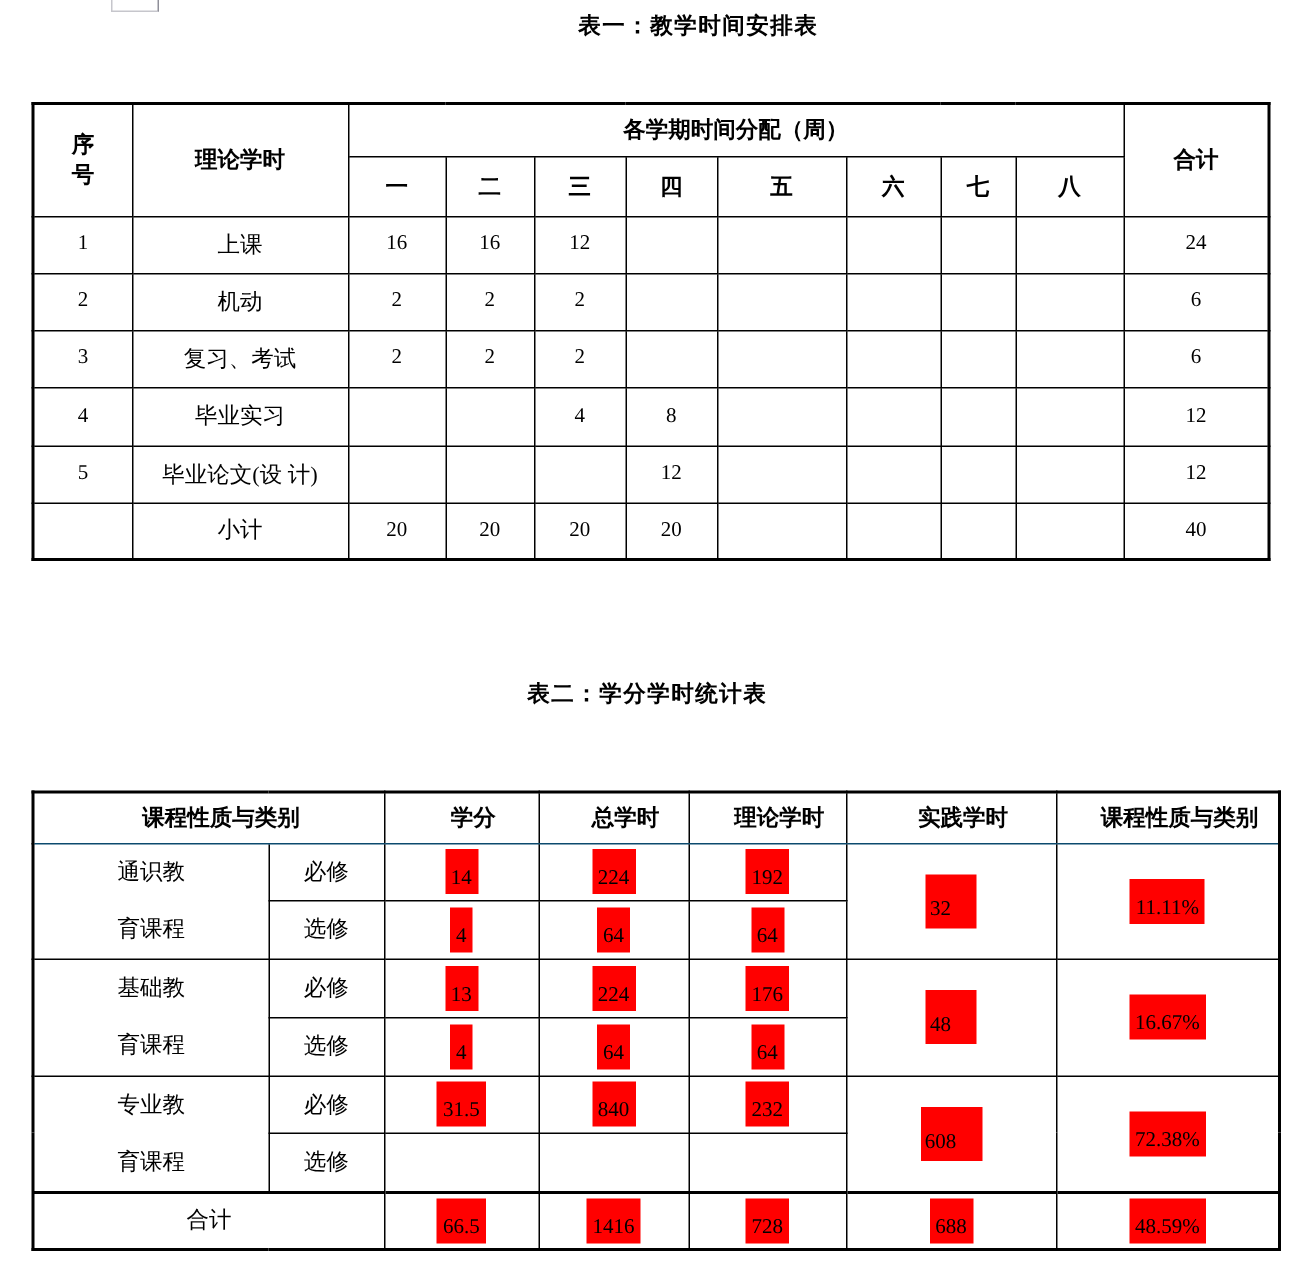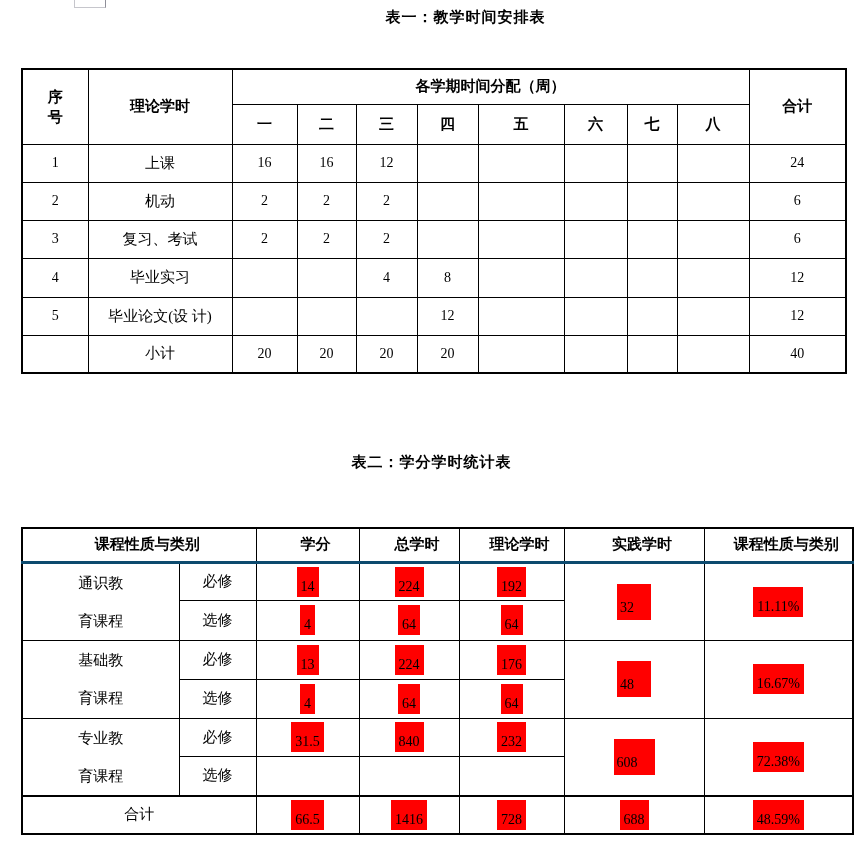--- a/index.html
+++ b/index.html
@@ -20,21 +20,21 @@
   table{border-collapse:collapse;table-layout:fixed;background:#fff;}
   td{border:1px solid #000;text-align:center;vertical-align:middle;
      padding:0;font-size:15px;overflow:hidden;}
   #table1-wrap{position:absolute;left:21px;top:68px;}
   #table2-wrap{position:absolute;left:21px;top:527px;}
   #table1{width:824px;border:2px solid #000;}
   #table2{width:831px;border:2px solid #000;}
   .bold{font-weight:bold;}
   .prelines{white-space:pre-line;line-height:20px;}
   .cat{white-space:pre-line;line-height:38px;}
-  #table2 tr.hdr td{border-bottom:3px solid #0c4a6e;font-weight:bold;padding-left:16px;}
+  #table2 tr.hdr td{border-bottom:1px solid #0c4a6e;font-weight:bold;padding-left:16px;}
   #table2 tr.totalrow td{border-top:2px solid #000;}
   .hl{
     display:inline-block;background:#ff0000;color:#000;
     padding:12px 4px 3px 4px;line-height:15px;
   }
   .hl--tall{padding:16px 17px 5px 3px;}
   .num{font-size:14px;}
 </style>
 </head>
 <body>

